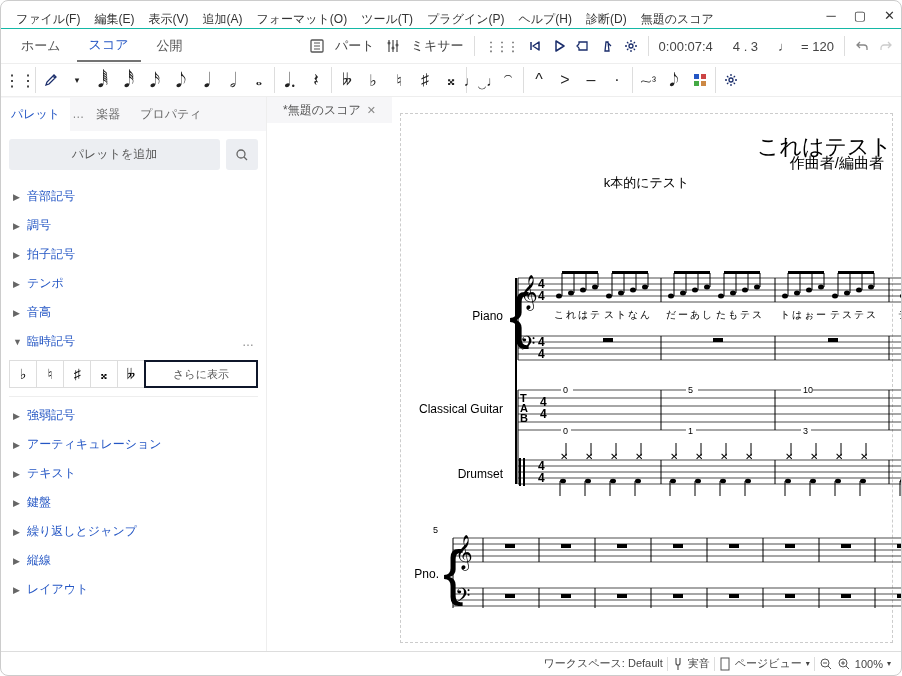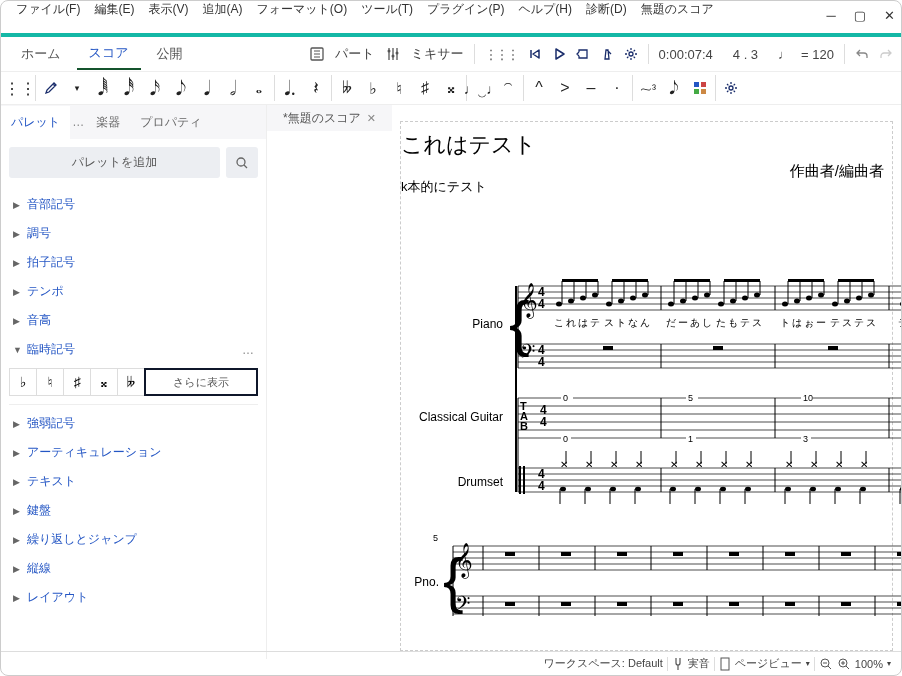--- a/index.html
+++ b/index.html
@@ -1,25 +1,25 @@
 <!DOCTYPE html>
 <html><head>
 <meta charset="utf-8">
 <style>
 * { box-sizing: border-box; margin: 0; padding: 0; font-family: "Segoe UI", "Meiryo", sans-serif; }
 body { background: #fff; width: 902px; height: 676px; overflow: hidden; position: relative; border: 1px solid #ccc; border-radius: 8px; }
 
-.menubar { display: flex; align-items: flex-start; height: 36px; padding: 0 8px; font-size: 12px; color: #333; border-bottom: 4px solid #14b8a6; position: relative; }
+.menubar { display: flex; align-items: flex-end; height: 28px; padding: 0 8px; font-size: 12px; color: #333; border-bottom: 1px solid #14b8a6; position: relative; }
 .menubar .menu-item { padding: 0 7px; cursor: pointer; }
 .win-controls { position: absolute; right: 6px; top: 0; display: flex; gap: 18px; align-items: center; height: 28px; }
 .win-controls span { font-size: 13px; color: #333; cursor: pointer; }
 
 .titlebar { display: flex; align-items: center; height: 34px; padding: 0 8px; font-size: 13px; color: #333; position: relative; }
 .tab-btn { padding: 6px 12px; margin-right: 4px; cursor: pointer; color: #555; }
-.tab-btn.active { color: #2456c4; border-bottom: 2px solid #14532d; }
+.tab-btn.active { color: #2456c4; border-bottom: 2px solid #737373; }
 .toolbar-spacer { flex: 1; }
 .tb-section { display: flex; align-items: center; gap: 10px; font-size: 13px; color: #444; }
 .tb-text { color: #444; }
 .sep { width: 1px; height: 20px; background: #ddd; }
 
 .notebar { display: flex; align-items: center; height: 34px; padding: 0 8px; gap: 4px; border-top: 1px solid #eee; border-bottom: 1px solid #eee; }
 .note-btn { width: 22px; height: 26px; display: flex; align-items: center; justify-content: center; font-size: 16px; color: #222; cursor: pointer; }
 
 .content { display: flex; height: calc(100% - 28px - 34px - 34px - 24px); }
 .sidebar { width: 266px; border-right: 1px solid #eee; display: flex; flex-direction: column; }
@@ -37,22 +37,22 @@
 .pal-sub { display: flex; padding: 4px 0 8px 0; border-bottom: 1px solid #eee; margin-bottom: 4px; }
 .pal-sub .acc { width: 28px; height: 28px; border: 1px solid #ddd; display: flex; align-items: center; justify-content: center; font-size: 14px; margin-right: -1px; }
 .pal-sub .more { flex: 1; font-size: 11px; color: #555; border: 2px solid #0f172a; display: flex; align-items: center; justify-content: center; }
 
 .canvas-area { flex: 1; display: flex; flex-direction: row; }
 .doc-tabs { height: 26px; background: #f6f6f8; display: flex; align-items: center; font-size: 12px; padding: 0 8px; }
 .doc-tab { padding: 3px 8px; color: #555; display: flex; align-items: center; gap: 6px; }
 .doc-tab .close { font-size: 11px; color: #888; cursor: pointer; }
 .score { flex: 1; background: #fff; position: relative; overflow: hidden; padding: 16px 8px 8px 8px; }
 .score-page { background: #fff; border: 1px dashed #ccc; height: 100%; position: relative; }
-.score-title { text-align: left; font-size: 22px; font-weight: 500; margin-top: 8px; }
-.score-sub { text-align: left; font-size: 13px; margin-top: 18px; }
+.score-title { text-align: right; font-size: 22px; font-weight: 500; margin-top: 18px; }
+.score-sub { text-align: center; font-size: 13px; margin-top: 12px; }
 .score-comp { position: absolute; right: 8px; top: 40px; font-size: 15px; }
 
 .statusbar { position: absolute; bottom: 0; left: 0; right: 0; height: 24px; border-top: 1px solid #ddd; display: flex; align-items: center; justify-content: flex-end; padding: 0 10px; gap: 4px; font-size: 11px; color: #444; }
 .statusbar .sb-item { display: flex; align-items: center; gap: 4px; cursor: pointer; }
 
 svg { display: block; }
 </style>
 </head>
 <body>
 

